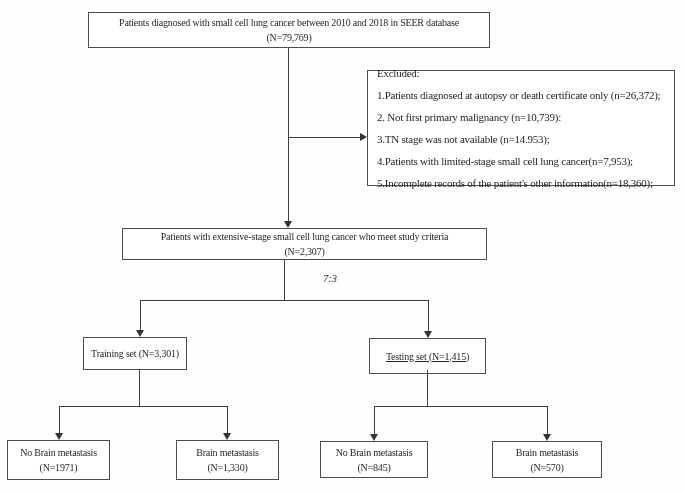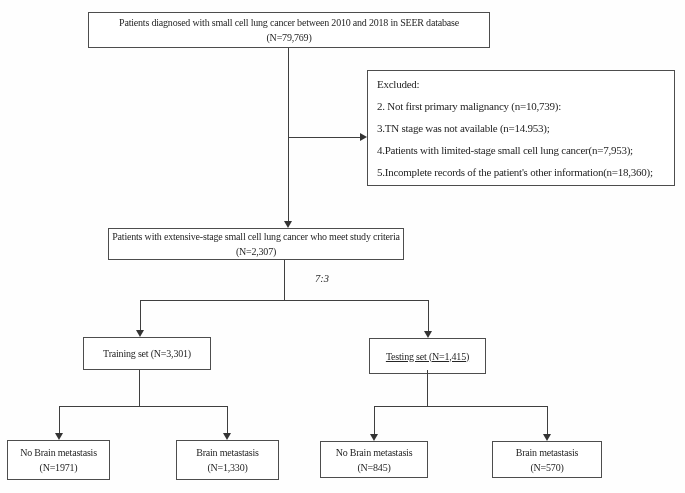--- a/index.html
+++ b/index.html
@@ -30,22 +30,22 @@
     letter-spacing: -0.2px;
     line-height: 15px;
   }
   .node .ln { white-space: nowrap; }
   
   #box-seer      { left: 88px;  top: 12px;  width: 402px; height: 36px; }
   #box-excluded  { left: 367px; top: 70px;  width: 308px; height: 116px;
                    align-items: flex-start; text-align: left;
                    padding: 0 9px; line-height: 22px; font-size: 11px;
                    letter-spacing: -0.25px; }
-  #box-criteria  { left: 108px; top: 228px; width: 296px; height: 32px; justify-content: space-between; }
-  #box-training  { left: 83px;  top: 337px; width: 128px; height: 33px; }
+  #box-criteria  { left: 122px; top: 228px; width: 365px; height: 32px; justify-content: space-between; }
+  #box-training  { left: 83px;  top: 337px; width: 104px; height: 33px; }
   #box-testing   { left: 369px; top: 338px; width: 117px; height: 36px; text-decoration: underline; }
   #box-nbm-train { left: 7px;   top: 440px; width: 103px; height: 40px; }
   #box-bm-train  { left: 176px; top: 440px; width: 103px; height: 40px; }
   #box-nbm-test  { left: 320px; top: 441px; width: 108px; height: 37px; }
   #box-bm-test   { left: 492px; top: 441px; width: 110px; height: 37px; }
   
   .hline, .vline { position: absolute; background: #3f3f3f; }
   .hline { height: 1px; }
   .vline { width: 1px; }
   .arr-down {
@@ -55,39 +55,40 @@
     border-top: 7px solid #333333;
   }
   .arr-right {
     position: absolute; width: 0; height: 0;
     border-top: 4px solid transparent;
     border-bottom: 4px solid transparent;
     border-left: 7px solid #333333;
   }
   #ratio-label {
     position: absolute;
-    left: 305px; top: 273px; width: 34px;
+    left: 313px; top: 273px; width: 34px;
     text-align: center;
     font-size: 10.5px;
     color: #2e2e2e;
     font-style: italic;
   }
 </style>
 </head>
 <body>
 
 <div id="canvas">
 
   <div class="node" id="box-seer">
     <div class="ln">Patients diagnosed with small cell lung cancer between 2010 and 2018 in SEER database</div>
     <div class="ln">(N=79,769)</div>
   </div>
 
   <div class="node" id="box-excluded">
     <div class="ln">Excluded:</div>
+    <div class="ln">1.Patients diagnosed at autopsy or death certificate only (n=26,372);</div>
     <div class="ln">2. Not first primary malignancy (n=10,739):</div>
     <div class="ln">3.TN stage was not available (n=14.953);</div>
     <div class="ln">4.Patients with limited-stage small cell lung cancer(n=7,953);</div>
     <div class="ln">5.Incomplete records of the patient's other information(n=18,360);</div>
   </div>
 
   <div class="node" id="box-criteria">
     <div class="ln">Patients with extensive-stage small cell lung cancer who meet study criteria</div>
     <div class="ln">(N=2,307)</div>
   </div>

